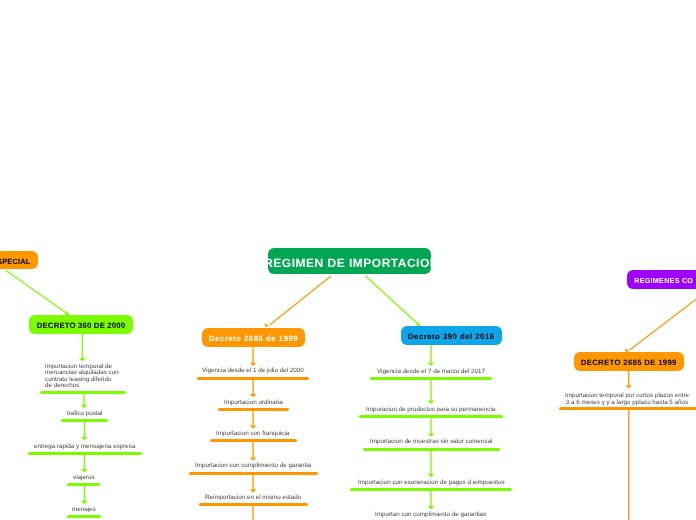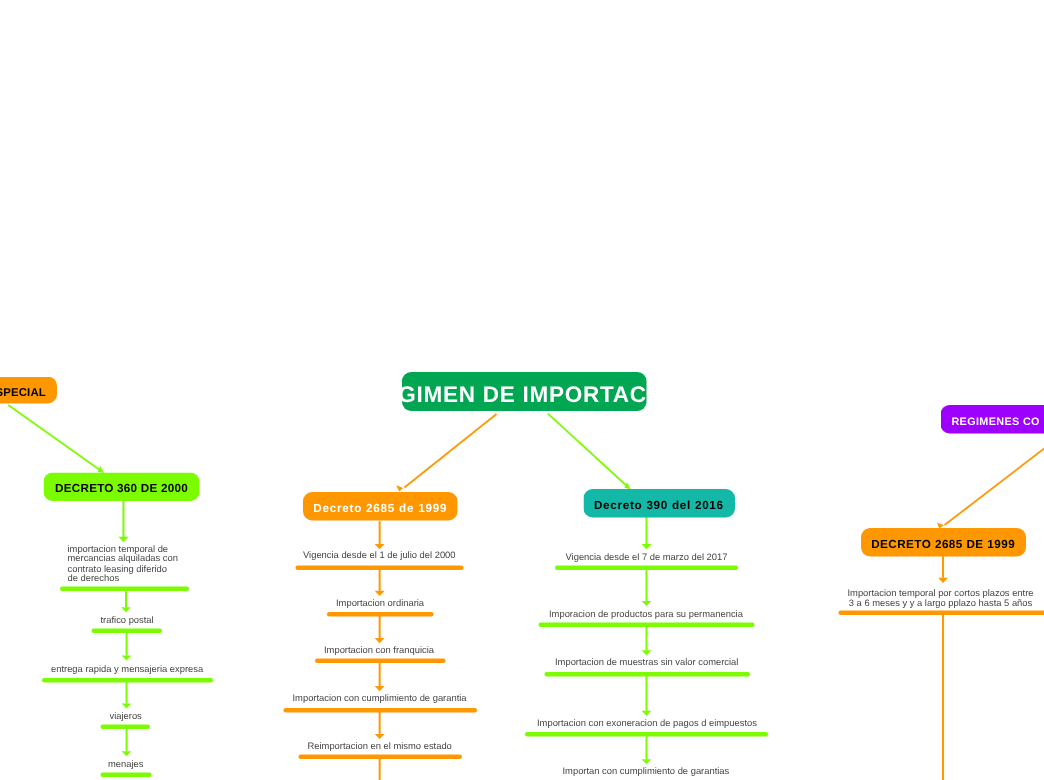--- a/index.html
+++ b/index.html
@@ -83,21 +83,21 @@
     </g>
 
     <g stroke="#ff9800" fill="#ff9800">
       <path d="M628.7,370.2 L628.7,385.2" stroke-width="1.35" fill="none"></path>
       <path d="M628.7,388.6 L625.4,385.2 L632,385.2 Z" stroke="none"></path>
       <path d="M628.7,408.5 L628.7,520" stroke-width="1.35" fill="none"></path>
     </g>
   </g>
 </svg>
 
-<div class="node" style="left:267.8px;top:248.2px;width:162.7px;height:25.8px;background:#00a651;color:#fff;font-size:15px;letter-spacing:0.5px;">
+<div class="node" style="left:267.8px;top:248.2px;width:162.7px;height:25.8px;background:#00a651;color:#fff;font-size:12px;letter-spacing:0.5px;">
   <span style="position:relative;left:2.2px;top:2.5px;">REGIMEN DE IMPORTACION</span>
 </div>
 
 <div class="node" style="left:-30px;top:251.2px;width:68.2px;height:18.4px;background:#ff9800;color:#000;font-size:7.6px;letter-spacing:0.1px;justify-content:flex-end;padding-right:7.6px;">
   <span style="position:relative;top:1px;">ESPECIAL</span>
 </div>
 
 <div class="node" style="left:29.2px;top:314.5px;width:104px;height:18.5px;background:#7cfc00;color:#000;font-size:7.8px;letter-spacing:0.15px;">
   <span style="position:relative;top:1px;">DECRETO 360 DE 2000</span>
 </div>
@@ -107,21 +107,21 @@
 </div>
 
 <div class="node" style="left:574.1px;top:351.8px;width:109.5px;height:18.5px;background:#ff9800;color:#000;font-size:7.8px;letter-spacing:0.3px;">
   <span style="position:relative;top:1px;">DECRETO 2685 DE 1999</span>
 </div>
 
 <div class="node" style="left:201.7px;top:328.2px;width:103px;height:18.5px;background:#ff9800;color:#fff;font-size:7.8px;letter-spacing:0.5px;">
   <span style="position:relative;top:1px;">Decreto 2685 de 1999</span>
 </div>
 
-<div class="node" style="left:389px;top:325.6px;width:100.5px;height:18.5px;background:#14b8a6;color:#000;font-size:7.8px;letter-spacing:0.47px;">
+<div class="node" style="left:401px;top:325.6px;width:100.5px;height:18.5px;background:#0ea5e9;color:#000;font-size:7.8px;letter-spacing:0.47px;">
   <span style="position:relative;top:1px;">Decreto 390 del 2016</span>
 </div>
 
 <div class="leaf multi" style="left:44.9px;top:364.20px;width:80px;color:#454545;line-height:6.45px;">
   <span class="tl">importacion temporal de</span>
   <span class="tl">mercancias alquiladas con</span>
   <span class="tl">contrato leasing diferido</span>
   <span class="tl">de derechos</span>
 </div>
 <div class="bar" style="left:40px;top:391.2px;width:86px;background:#7cfc00;"></div>

